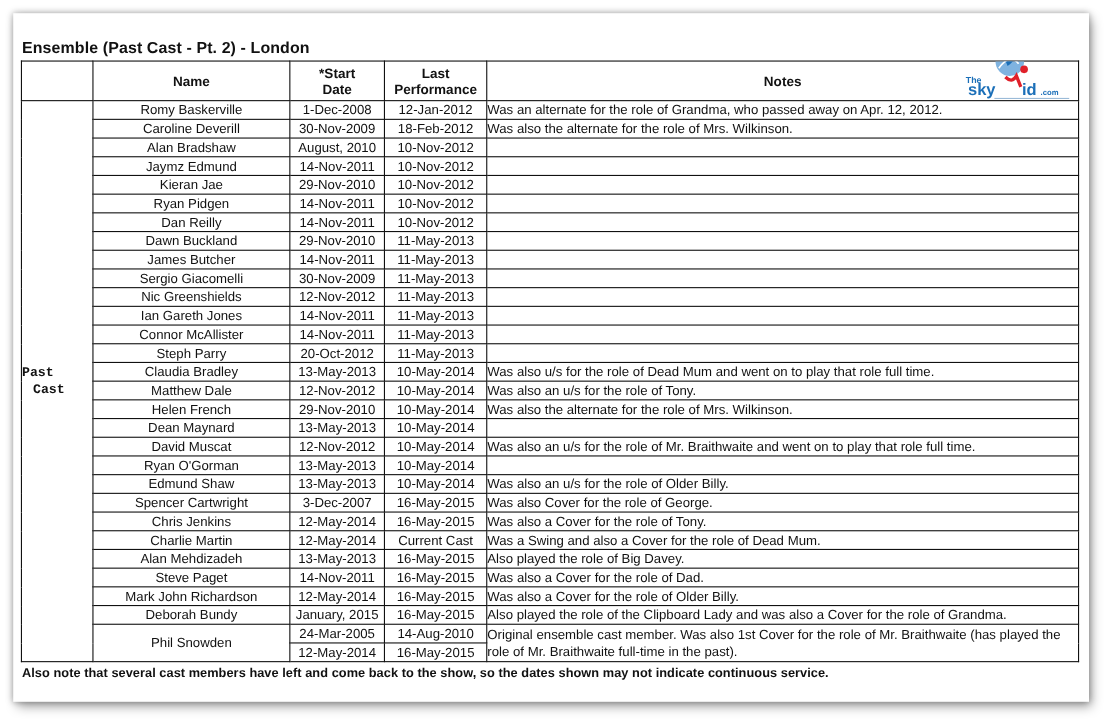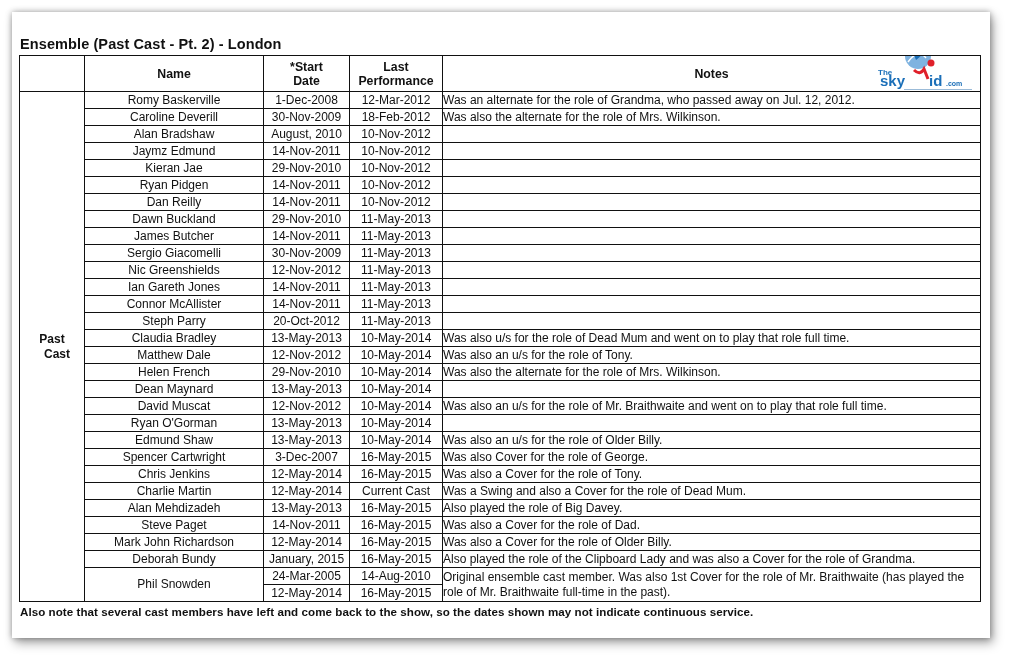--- a/index.html
+++ b/index.html
@@ -26,22 +26,23 @@
   table.cast th { font-weight:bold; font-size:12.3px; line-height:14px; height:35px; }
   .c-group { width:65px; }
   .c-name { width:179px; }
   .c-start { width:86px; }
   .c-last { width:93px; }
   .c-notes { width:538px; }
   td.center { text-align:center; }
   td.notes { text-align:left; padding-left:2px; color:#111; }
   td.notes.wrap { white-space:normal; line-height:15px; }
   td.group {
-    vertical-align:middle; text-align:center; font-weight:bold; font-size:12px; line-height:15px;
+    vertical-align:middle; text-align:left; font-weight:bold; font-size:12px; line-height:15px;
     padding-left:5px;
+    font-family:Liberation Mono, monospace;
   }
   .group .l2 { display:block; padding-left:10px; }
   .start-head { position:relative; }
   .notes-head { position:relative; }
   .logo {
     position:absolute; right:6px; top:-16px; width:100px; height:52px;
   }
   .footnote {
     position:absolute; left:20px; top:604px; font-size:11.6px; font-weight:bold; line-height:15.5px;
     color:#111; letter-spacing:0.05px;
@@ -90,22 +91,22 @@
         </svg>
       </th>
     </tr>
   </thead>
   <tbody id="tbody">
 
   <tr>
         <td class="group" rowspan="30"><span>Past</span><span class="l2">Cast</span></td>
         <td class="center">Romy Baskerville</td>
         <td class="center">1-Dec-2008</td>
-        <td class="center">12-Mar-2012</td>
-        <td class="notes">Was an alternate for the role of Grandma, who passed away on Jul. 12, 2012.</td>
+        <td class="center">12-Jan-2012</td>
+        <td class="notes">Was an alternate for the role of Grandma, who passed away on Apr. 12, 2012.</td>
       </tr>
       <tr>
         <td class="center">Caroline Deverill</td>
         <td class="center">30-Nov-2009</td>
         <td class="center">18-Feb-2012</td>
         <td class="notes">Was also the alternate for the role of Mrs. Wilkinson.</td>
       </tr>
       <tr>
         <td class="center">Alan Bradshaw</td>
         <td class="center">August, 2010</td>

